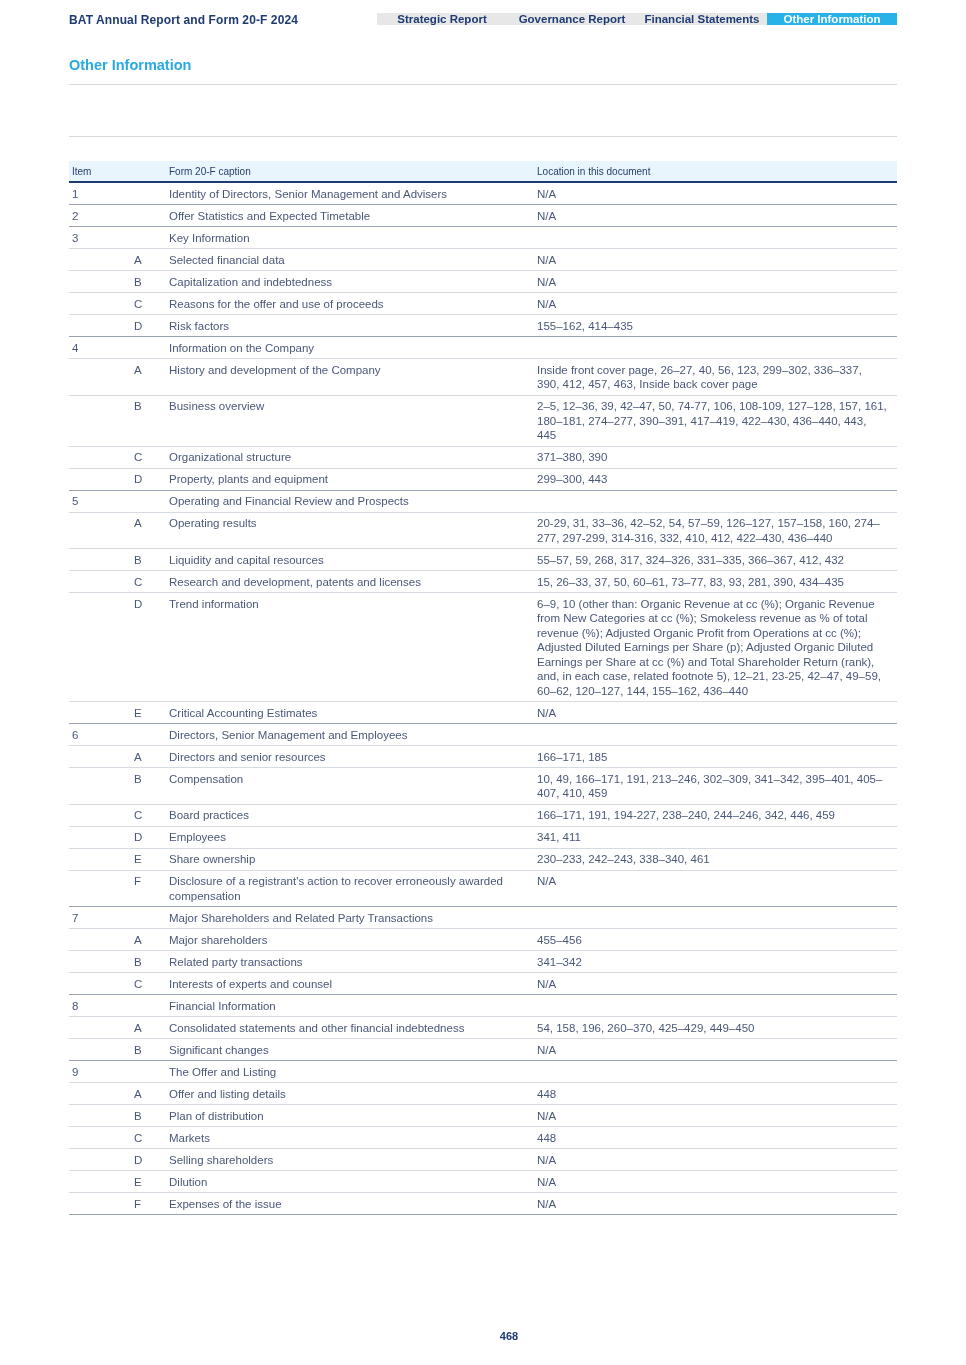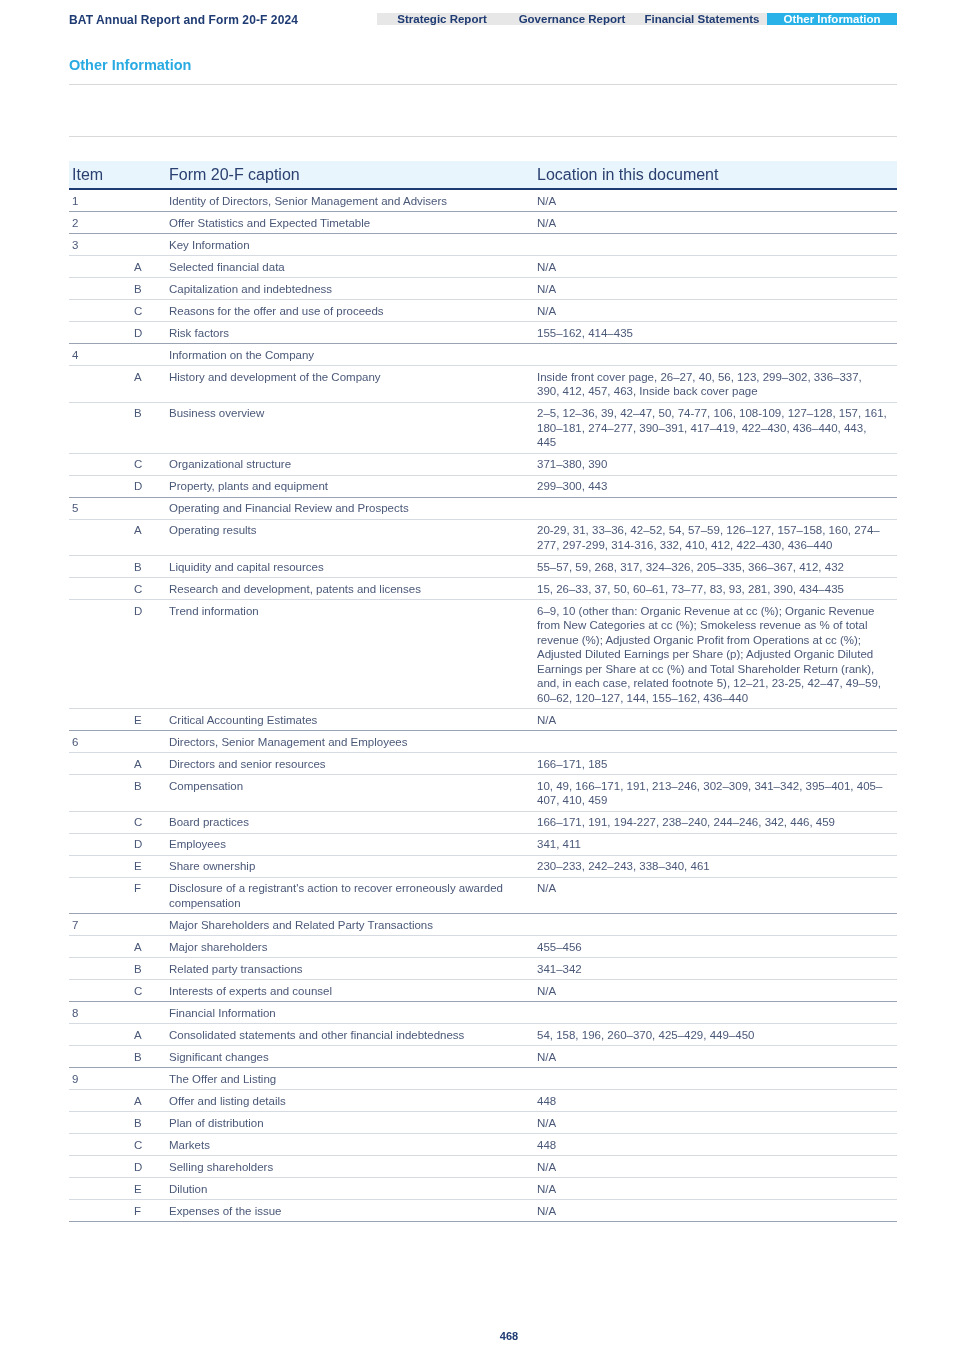--- a/index.html
+++ b/index.html
@@ -56,21 +56,21 @@
     border-collapse: collapse;
     table-layout: fixed;
   }
   .xref-table col.col-item    { width: 65px; }
   .xref-table col.col-letter  { width: 35px; }
   .xref-table col.col-caption { width: 368px; }
 
   .xref-table thead th {
     background: var(--header-bg, #E9F5FC);
     text-align: left;
-    font-size: 16px; font-weight: normal;
+    font-size: 10px; font-weight: normal;
     color: #2A4070;
     padding: 5px 8px 4px 0;
     border-bottom: 2px solid var(--navy, #1F3B73);
   }
   .xref-table thead th.h-item { padding-left: 3px; }
 
   .xref-table tbody td {
     font-size: 11.5px;
     line-height: 14.5px;
     color: var(--body-text, #4A5878);
@@ -208,21 +208,21 @@
         <tr class="sub">
     <td class="c-item"></td>
     <td class="c-letter">A</td>
     <td class="c-caption">Operating results</td>
     <td class="c-location">20-29, 31, 33–36, 42–52, 54, 57–59, 126–127, 157–158, 160, 274–277, 297-299, 314-316, 332, 410, 412, 422–430, 436–440</td>
   </tr>
         <tr class="sub">
     <td class="c-item"></td>
     <td class="c-letter">B</td>
     <td class="c-caption">Liquidity and capital resources</td>
-    <td class="c-location">55–57, 59, 268, 317, 324–326, 205–335, 366–367, 412, 432</td>
+    <td class="c-location">55–57, 59, 268, 317, 324–326, 331–335, 366–367, 412, 432</td>
   </tr>
         <tr class="sub">
     <td class="c-item"></td>
     <td class="c-letter">C</td>
     <td class="c-caption">Research and development, patents and licenses</td>
     <td class="c-location">15, 26–33, 37, 50, 60–61, 73–77, 83, 93, 281, 390, 434–435</td>
   </tr>
         <tr class="sub">
     <td class="c-item"></td>
     <td class="c-letter">D</td>

